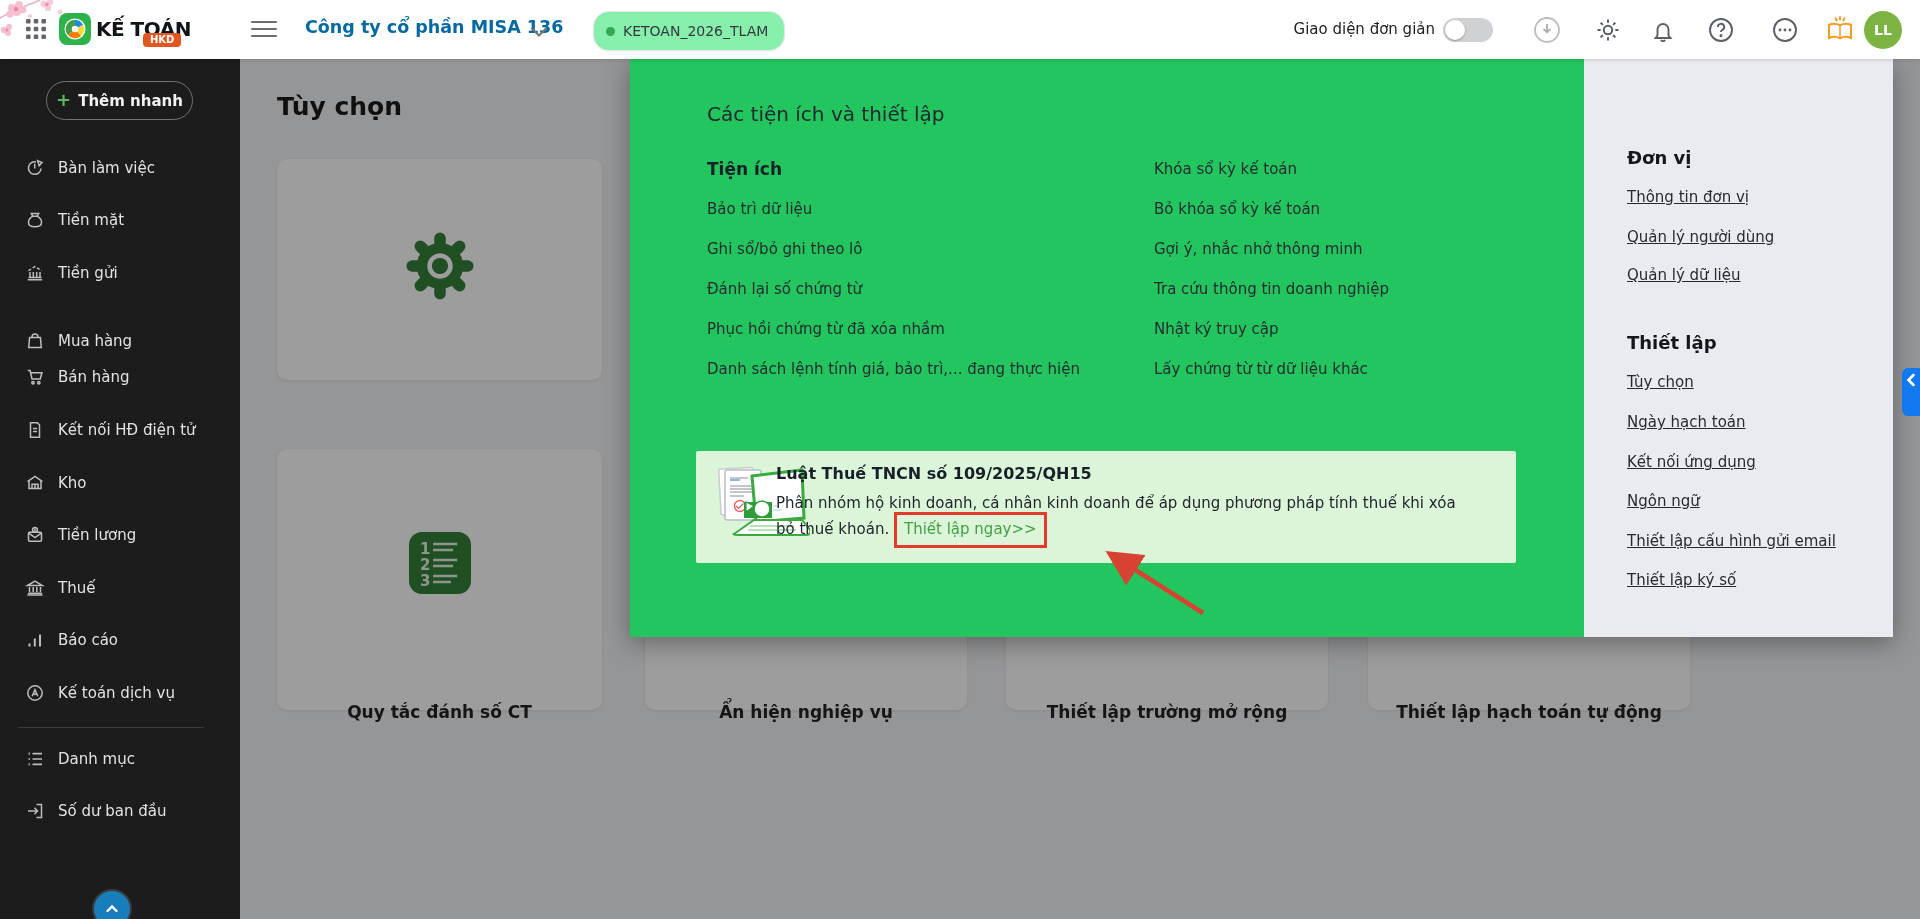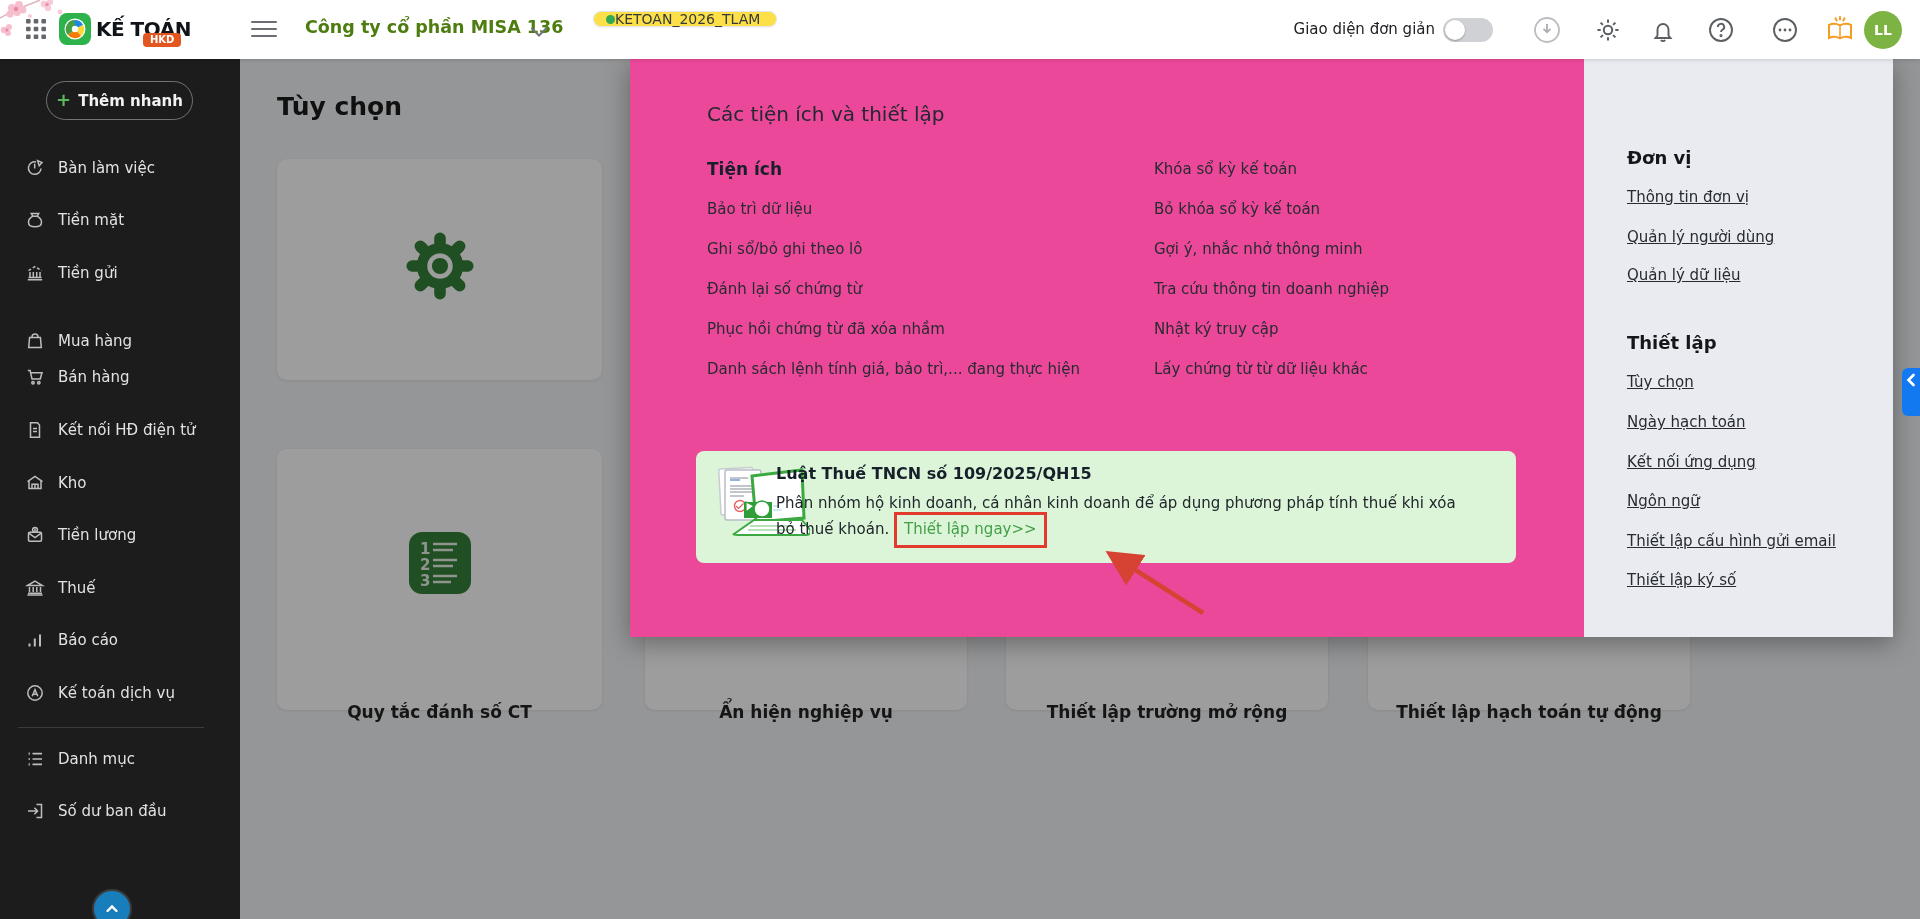--- a/index.html
+++ b/index.html
@@ -11,24 +11,24 @@
   .topbar { position:absolute; left:0; top:0; width:1920px; height:59px; background:#fff;
     z-index:40; box-shadow:0 1px 4px rgba(0,0,0,.14); }
   .sakura { position:absolute; left:0; top:0; }
   .grid-btn { position:absolute; left:24px; top:18px; width:24px; height:24px; background:none; border:none; cursor:pointer; }
   .brand-logo { position:absolute; left:59px; top:13px; }
   .brand-title { position:absolute; left:96px; top:17px; font-size:20px; font-weight:800; color:#101418; letter-spacing:-.5px; }
   .brand-badge { position:absolute; left:143px; top:33px; background:#e2571f; color:#fff; font-size:10px;
     font-weight:700; padding:1px 7px 2px; border-radius:4px; }
   .hamburger { position:absolute; left:251px; top:15px; width:32px; height:28px; background:none; border:none; cursor:pointer; }
   .hamburger span { display:block; width:26px; height:2.6px; background:#6a6d71; border-radius:2px; margin:4.6px 0; }
-  .company { position:absolute; left:305px; top:17px; font-size:17.5px; font-weight:700; color:#4d7c0f; cursor:pointer; }
+  .company { position:absolute; left:305px; top:17px; font-size:17.5px; font-weight:700; color:#0369a1; cursor:pointer; }
   .company-chev { position:absolute; left:530px; top:23px; }
-  .ws-pill { position:absolute; left:593px; top:11px; height:16px; padding:0 16px 0 12px; background:#fde047;
-    border:1px solid #e4e6e9; border-radius:16px; display:flex; align-items:center; 
+  .ws-pill { position:absolute; left:593px; top:11px; height:40px; padding:0 16px 0 12px; background:#86efac;
+    border:1px solid #e4e6e9; border-radius:16px; display:flex; align-items:center; gap:8px;
     box-shadow:0 1px 2px rgba(0,0,0,.05); cursor:pointer; }
   .ws-dot { width:9px; height:9px; border-radius:50%; background:#34a853; }
   .ws-pill b { font-size:14px; font-weight:400; color:#35393d; }
   .simple-label { position:absolute; left:1280px; top:20px; width:155px; text-align:right; font-size:15px; color:#202124; }
   .toggle { position:absolute; left:1443px; top:18px; width:50px; height:24px; border-radius:12px; background:#cfd1d4; cursor:pointer; }
   .toggle .knob { position:absolute; left:2px; top:2px; width:20px; height:20px; border-radius:50%; background:#fff;
     box-shadow:0 1px 2px rgba(0,0,0,.3); }
   .hicon { position:absolute; top:12px; width:36px; height:36px; background:none; border:none; cursor:pointer;
     display:flex; align-items:center; justify-content:center; }
   .avatar { position:absolute; left:1864px; top:11px; width:38px; height:38px; border-radius:50%; background:#7cb342;
@@ -51,30 +51,30 @@
   
   .content { position:absolute; left:240px; top:59px; width:1680px; height:860px; background:#f2f3f5; z-index:1; }
   .page-title { position:absolute; left:37px; top:33px; font-size:25px; font-weight:700; color:#141414; }
   .card { position:absolute; background:#fff; border-radius:10px; box-shadow:0 1px 3px rgba(0,0,0,.08); cursor:pointer; }
   .card .clabel { position:absolute; left:0; width:100%; text-align:center; font-size:17px; font-weight:700; color:#1d1d1d; }
   .card .cicon { position:absolute; left:50%; transform:translateX(-50%); }
 
   .scrim { position:absolute; left:240px; top:59px; width:1680px; height:860px; background:rgba(10,10,10,.40); z-index:5; }
 
   
-  .modal { position:absolute; left:630px; top:59px; width:1263px; height:578px; background:#ec4899; z-index:10;
+  .modal { position:absolute; left:630px; top:59px; width:1263px; height:578px; background:#22c55e; z-index:10;
     box-shadow:0 6px 24px rgba(0,0,0,.35); }
   .modal-title { position:absolute; left:77px; top:43px; font-size:20px; font-weight:500; color:#212830; }
   .util-col { position:absolute; top:90px; }
   .util-col .row { height:40px; line-height:40px; font-size:15px; color:#262b31; white-space:nowrap; cursor:pointer; }
   .util-col .row.head { font-size:17px; font-weight:700; color:#17202a; cursor:default; }
   .col1 { left:77px; }
   .col2 { left:516px;margin-left:8px; }
 
-  .notice { position:absolute; left:66px; top:392px; width:820px; height:112px; background:#dcf5d8; border-radius:8px; }
+  .notice { position:absolute; left:66px; top:392px; width:820px; height:112px; background:#dcf5d8; border-radius:2px; }
   .notice-illo { position:absolute; left:10px; top:5px; }
   .notice-title { position:absolute; left:80px; top:13px; font-size:16px; font-weight:700; color:#17202a; }
   .notice-body { position:absolute; left:80px; top:40px; width:700px; font-size:15px; line-height:25.5px; color:#20262c; }
   .redbox { display:inline-block; border:3px solid #e23b2e; padding:2px 7px 3px; margin:-5px 0; cursor:pointer; }
   .cta { color:#43a047; white-space:nowrap; }
   .annot-arrow { position:absolute; left:455px; top:478px; pointer-events:none; }
 
   .right-panel { position:absolute; right:0; top:0; width:309px; height:578px; background:#e9ebf0; }
   .rp-line { position:absolute; left:43px; height:30px; line-height:30px; white-space:nowrap; }
   .rp-head { font-size:18px; font-weight:700; color:#14171a; cursor:default; }

